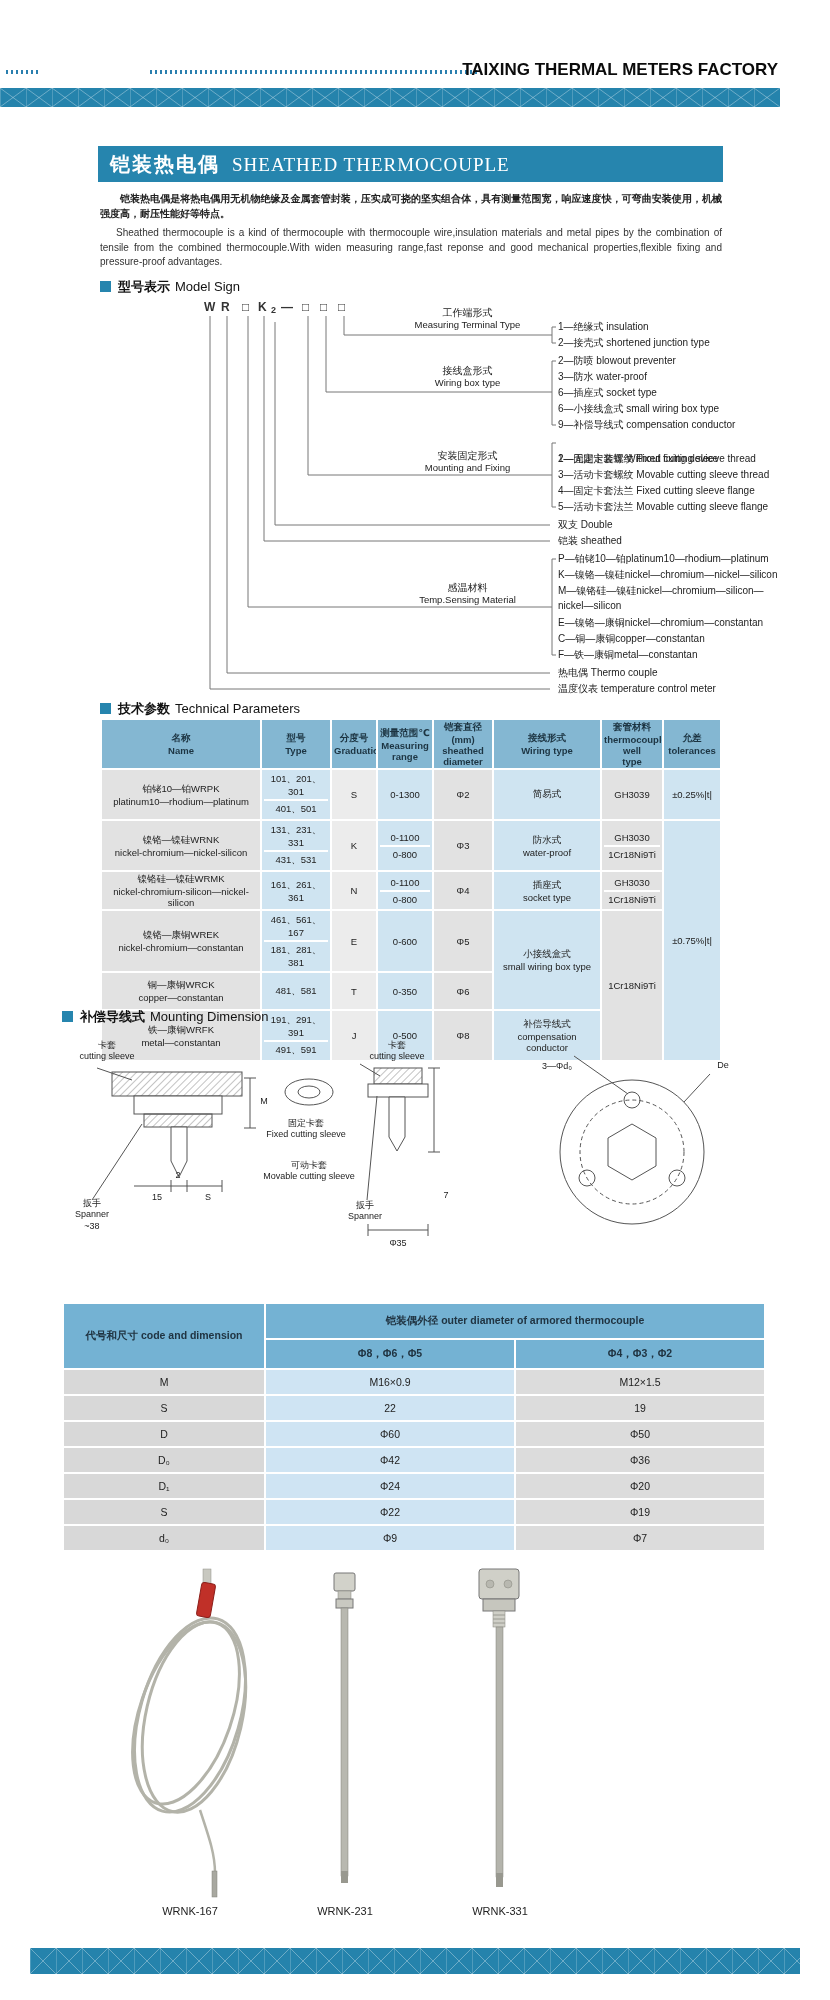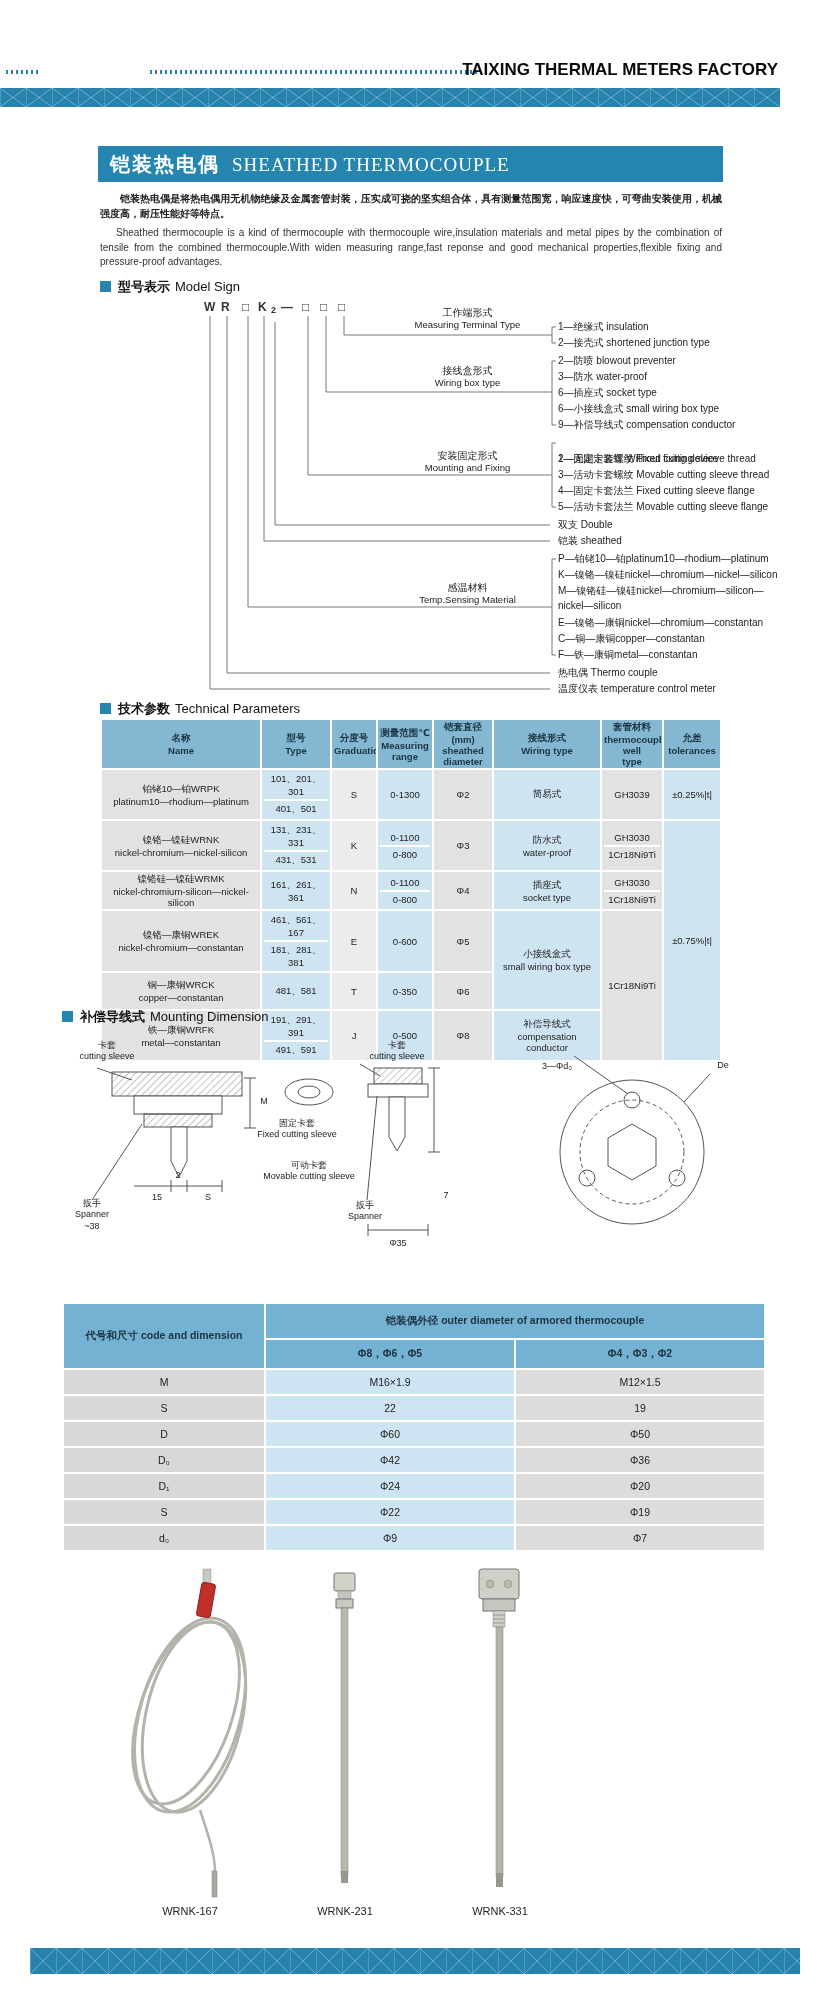--- a/index.html
+++ b/index.html
@@ -348,21 +348,21 @@
     </svg>
     <div class="dlabel pre" style="left:0;top:0;width:90px;">卡套
 cutting sleeve</div>
     <div class="dlabel pre" style="left:0;top:158px;width:60px;">扳手
 Spanner
 ~38</div>
     <div class="dlabel" style="left:192px;top:56px;width:20px;">M</div>
     <div class="dlabel" style="left:108px;top:130px;width:16px;">2</div>
     <div class="dlabel" style="left:85px;top:152px;width:20px;">15</div>
     <div class="dlabel" style="left:138px;top:152px;width:16px;">S</div>
-    <div class="dlabel pre" style="left:183px;top:78px;width:104px;">固定卡套
+    <div class="dlabel pre" style="left:192px;top:78px;width:104px;">固定卡套
 Fixed cutting sleeve</div>
     <div class="dlabel pre" style="left:195px;top:120px;width:104px;">可动卡套
 Movable cutting sleeve</div>
     <div class="dlabel pre" style="left:290px;top:0;width:90px;">卡套
 cutting sleeve</div>
     <div class="dlabel pre" style="left:278px;top:160px;width:50px;">扳手
 Spanner</div>
     <div class="dlabel" style="left:316px;top:198px;width:40px;">Φ35</div>
     <div class="dlabel" style="left:376px;top:150px;width:16px;">7</div>
     <div class="dlabel" style="left:470px;top:2px;width:50px;margin-top:19px;">3—Φd₀</div>
@@ -379,21 +379,21 @@
         <tr class="hd1">
       <td rowspan="2">代号和尺寸 code and dimension</td>
       <td colspan="2">铠装偶外径 outer diameter of armored thermocouple</td>
     </tr>
     <tr class="hd2">
       <td>Φ8，Φ6，Φ5</td>
       <td>Φ4，Φ3，Φ2</td>
     </tr>
     <tr class="bd">
           <td class="d-gray1">M</td>
-          <td class="d-blue">M16×1.9</td>
+          <td class="d-blue">M16×0.9</td>
           <td class="d-gray2">M12×1.5</td>
         </tr>
     <tr class="bd">
           <td class="d-gray1">S</td>
           <td class="d-blue">22</td>
           <td class="d-gray2">19</td>
         </tr>
     <tr class="bd">
           <td class="d-gray1">D</td>
           <td class="d-blue">Φ60</td>

